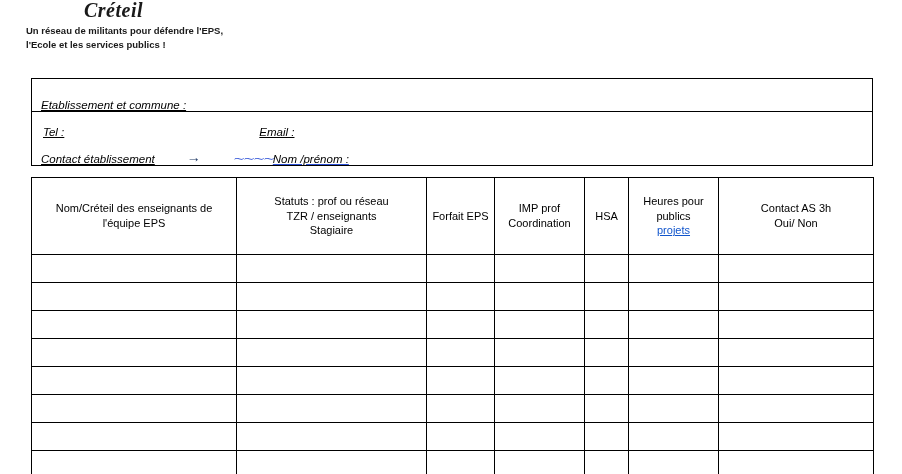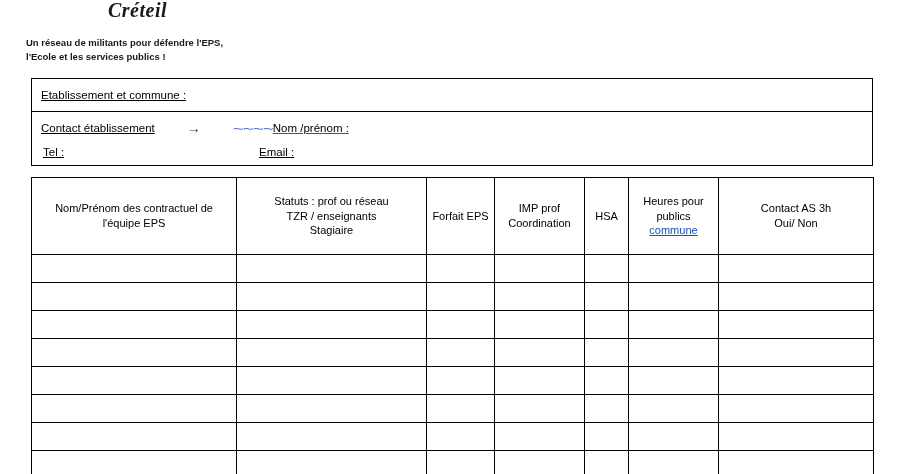--- a/index.html
+++ b/index.html
@@ -23,50 +23,51 @@
     top: 0;
     width: 420px;
   }
   .logo-title {
     font-family: "Liberation Serif", serif;
     font-style: italic;
     font-weight: bold;
     font-size: 20px;
     color: #1a1a1a;
     margin: 0;
-    padding-left: 108px;
+    padding-left: 84px;
     line-height: 1.0;
     letter-spacing: 0.5px;
   }
   .logo-sub {
     font-family: "Liberation Sans", sans-serif;
     font-size: 9.5px;
     font-weight: bold;
     color: #1a1a1a;
     line-height: 1.45;
     padding-left: 26px;
-    margin-top: 16px;
+    margin-top: 4px;
     white-space: pre-line;
   }
 
   
   .ident-box {
     position: absolute;
     left: 31px;
     top: 78px;
     width: 842px;
     border: 1px solid #000;
     box-sizing: border-box;
   }
   .ident-row {
     box-sizing: border-box;
     padding: 0 9px;
     display: flex;
-    align-items: center;
+    align-items: flex-end;
     font-size: 11.5px;
+    font-style: italic;
   }
   .ident-row-1 {
     height: 33px;
     border-bottom: 1px solid #000;
   }
   .ident-row-2 {
     height: 27px;
     padding-top: 4px;
   }
   .ident-row-3 {
@@ -138,69 +139,69 @@
   <div class="logo-sub">Un réseau de militants pour défendre l'EPS,
 l'Ecole et les services publics !</div>
 </div>
 
 <div class="ident-box">
 
   <div class="ident-row ident-row-1">
     <span class="u">Etablissement et commune :</span>
   </div>
 
+  <div class="ident-row ident-row-3">
+    <span class="u tel-label"> Tel :</span>
+    <span class="u email-label">Email :</span>
+  </div>
+
   <div class="ident-row ident-row-2">
     <span class="u">Contact établissement</span>
     <span class="arrow">→</span>
     <span class="squiggle">⁓⁓⁓⁓</span>
     <span class="nom-prenom">Nom /prénom :</span>
-  </div>
-
-  <div class="ident-row ident-row-3">
-    <span class="u tel-label"> Tel :</span>
-    <span class="u email-label">Email :</span>
   </div>
 
 </div>
 
 <table class="grid">
   <colgroup>
     <col class="c0">
       <col class="c1">
       <col class="c2">
       <col class="c3">
       <col class="c4">
       <col class="c5">
       <col class="c6">
   </colgroup>
   <thead>
     <tr>
       <th>
-        <div>Nom/Prénom des contractuel de</div>
+        <div>Nom/Créteil des enseignants de</div>
         <div>l'équipe EPS</div>
       </th>
       <th>
         <div>Statuts : prof ou réseau</div>
         <div>TZR / enseignants</div>
         <div>Stagiaire</div>
       </th>
       <th>
         <div>Forfait EPS</div>
       </th>
       <th>
         <div>IMP prof</div>
         <div>Coordination</div>
       </th>
       <th>
         <div>HSA</div>
       </th>
       <th>
         <div>Heures pour</div>
         <div>publics</div>
-        <div class="link-word">commune</div>
+        <div class="link-word">projets</div>
       </th>
       <th>
         <div>Contact AS 3h</div>
         <div>Oui/ Non</div>
       </th>
     </tr>
   </thead>
   <tbody>
     <tr>
       <td></td>

